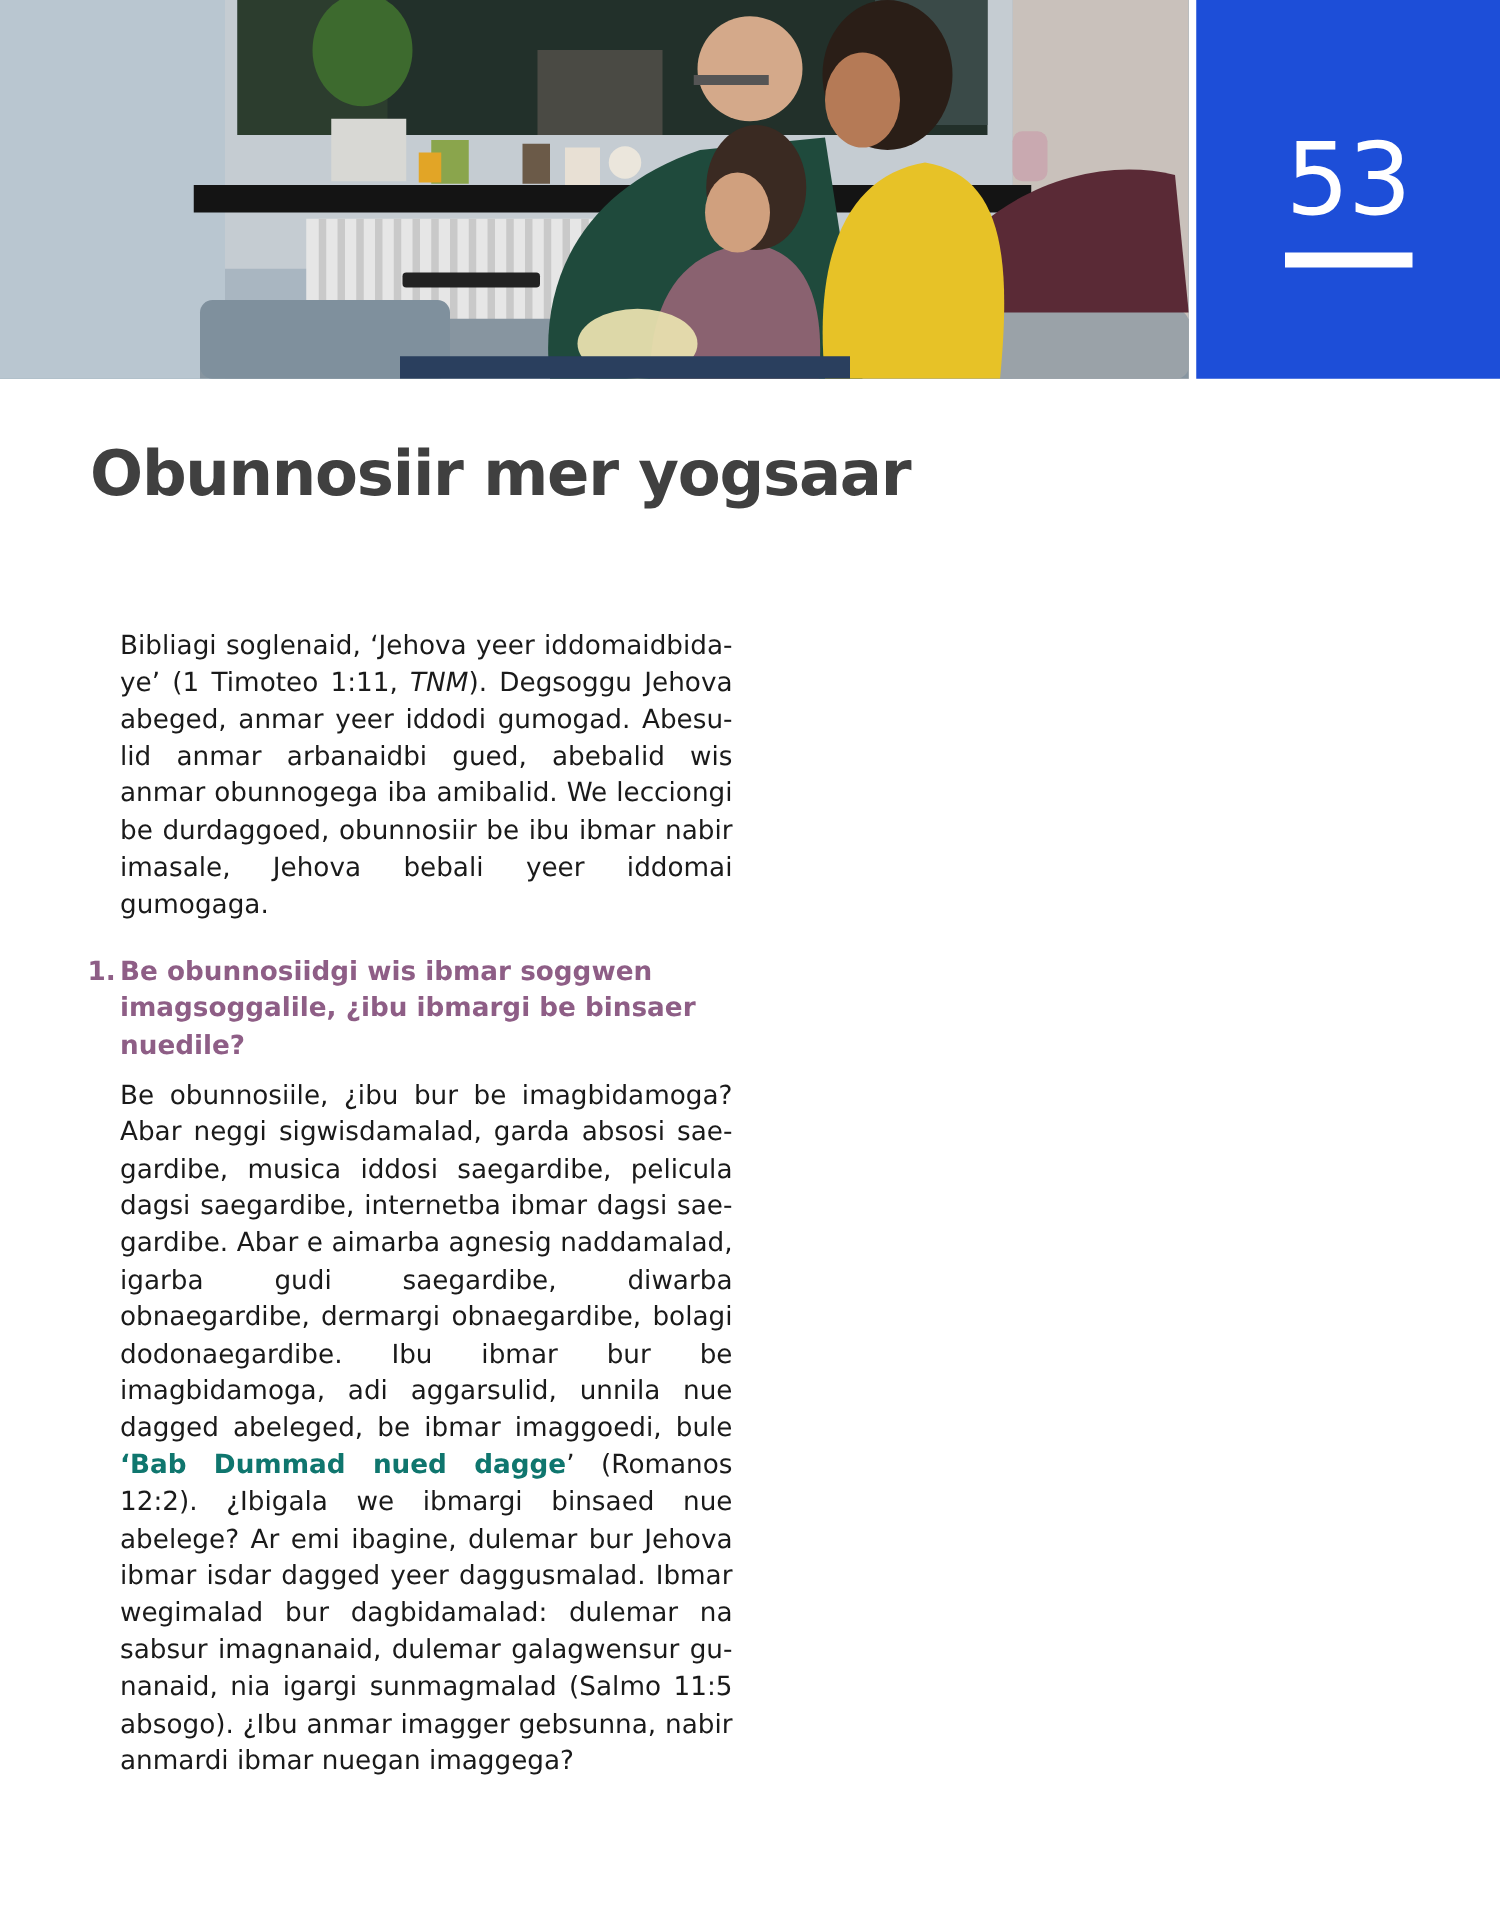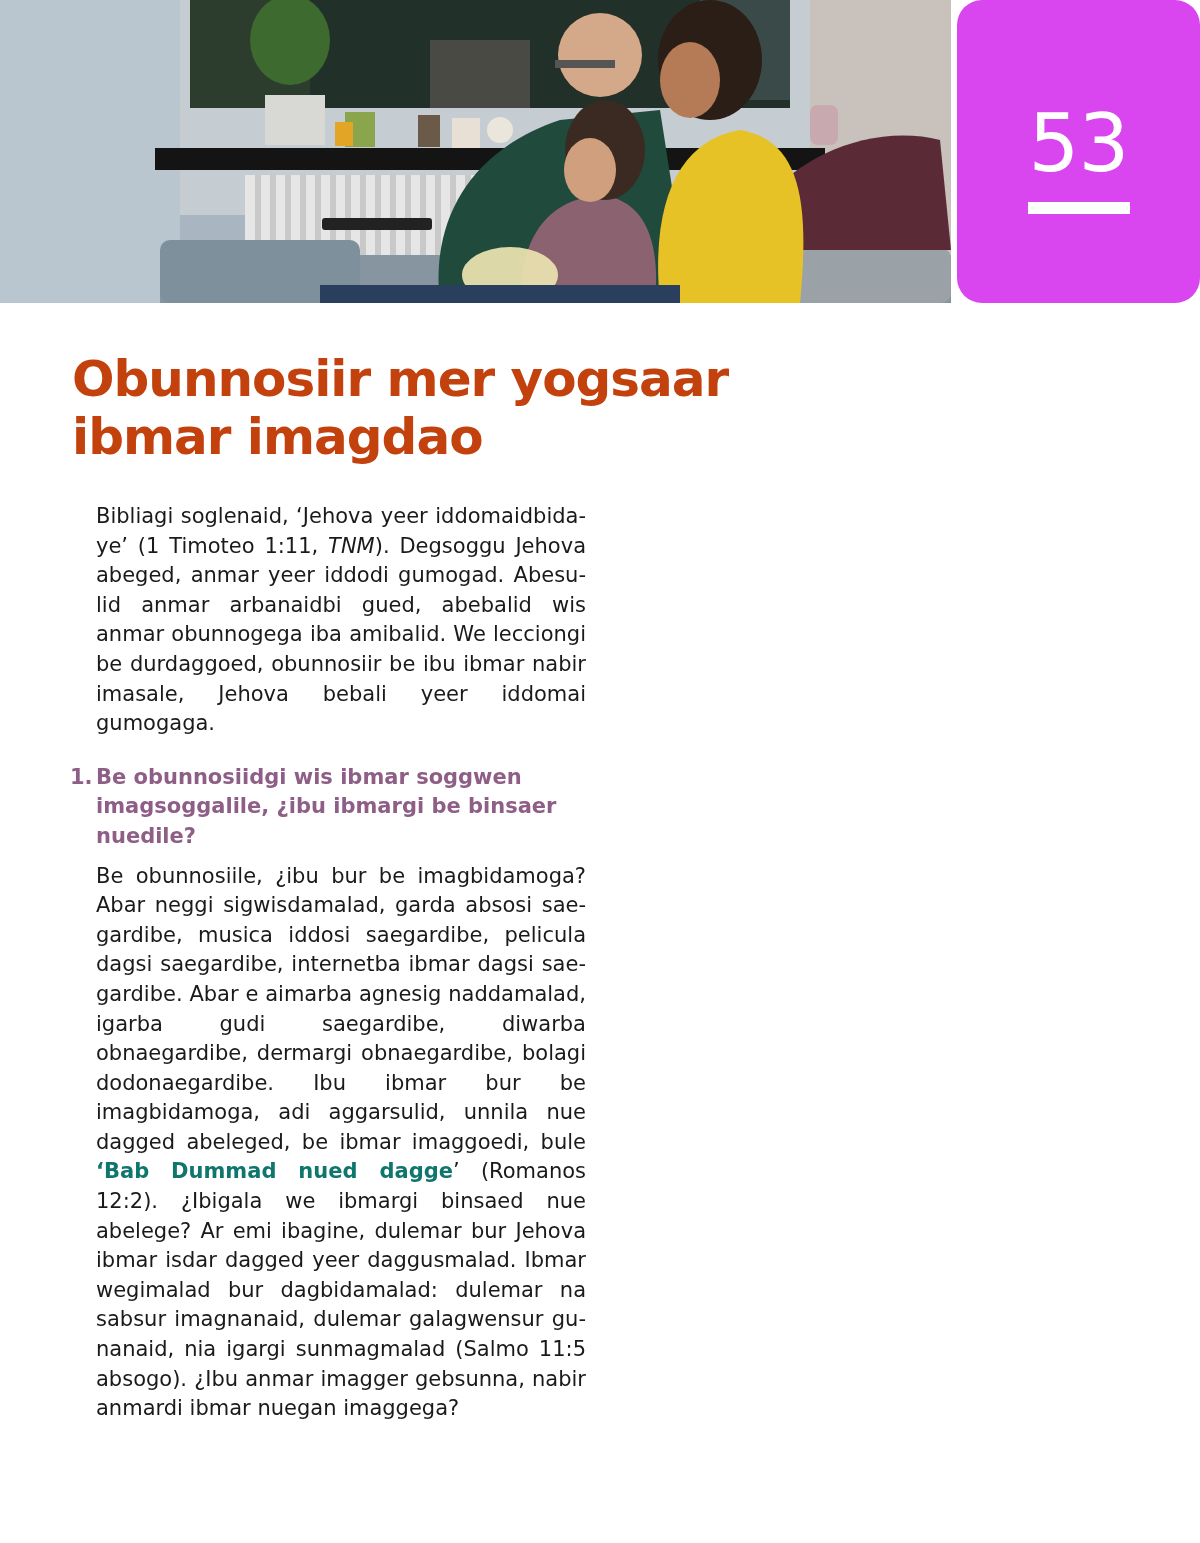--- a/index.html
+++ b/index.html
@@ -2,27 +2,27 @@
 <html><head>
 <meta charset="utf-8">
 <style>
   * { box-sizing: border-box; margin: 0; padding: 0; }
   html, body { width: 1200px; height: 1543px; background: #ffffff; }
   body { position: relative; font-family: "DejaVu Sans", sans-serif; color: #111; overflow: hidden; }
 
   .hero { position: absolute; left: 0; top: 0; width: 951px; height: 303px; overflow: hidden; background: #8fa4b4; }
   .hero svg { display: block; width: 951px; height: 303px; }
 
-  .lesson-block { position: absolute; left: 957px; top: 0; width: 243px; height: 303px; background: #d946ef; border-radius: 25px; }
+  .lesson-block { position: absolute; left: 957px; top: 0; width: 243px; height: 303px; background: #1d4ed8; }
   .lesson-number { position: absolute; left: 0; width: 243px; top: 98px; text-align: center; color: #ffffff;
     font-family: "DejaVu Sans", sans-serif; font-size: 80px; font-weight: normal; line-height: 92px; letter-spacing: -1px; }
   .lesson-rule { position: absolute; left: 71px; top: 202px; width: 102px; height: 12px; background: #ffffff; }
 
   .title { position: absolute; left: 72px; top: 350px; width: 700px; font-family: "DejaVu Sans", sans-serif;
-    font-weight: bold; font-size: 50px; line-height: 58px; color: #c2410c; letter-spacing: -1px; }
+    font-weight: bold; font-size: 50px; line-height: 58px; color: #404040; letter-spacing: -1px; }
 
   .col { position: absolute; top: 502px; width: 490px; font-size: 21px; line-height: 29.6px; color: #1a1a1a; }
   .col.left { left: 96px; }
   .col.right { left: 645px; }
   .para { text-align: justify; -webkit-hyphens: manual; hyphens: manual; margin-bottom: 8px; }
   .para b { font-weight: bold; color: #0f766e; }
   .question { position: relative; color: #8e5e86; font-weight: bold; font-size: 21px; line-height: 29.6px;
     margin: 22px 0 10px 0; }
   .q-num { position: absolute; left: -26px; top: 0; }
 
@@ -102,21 +102,20 @@
   </svg>
 </div>
 
 <div class="lesson-block">
   <div class="lesson-number">53</div>
   <div class="lesson-rule"></div>
 </div>
 
 <h1 class="title">
   <span>Obunnosiir mer yogsaar</span><br>
-  <span>ibmar imagdao</span>
 </h1>
 
 <div class="col left">
   <p class="para"><span>Bibliagi soglenaid, ‘Jehova yeer iddomaidbida­ye’ (1 Timoteo 1:11, </span><i>TNM</i><span>). Degsoggu Jehova abeged, anmar yeer iddodi gumogad. Abesu­lid anmar arbanaidbi gued, abebalid wis anmar obunnogega iba amibalid. We lecciongi be dur­daggoed, obunnosiir be ibu ibmar nabir imasa­le, Jehova bebali yeer iddomai gumogaga.</span></p>
 
   <h2 class="question">
     <span class="q-num">1.</span>
     <span>Be obunnosiidgi wis ibmar soggwen imagsog­galile, ¿ibu ibmargi be binsaer nuedile?</span>
   </h2>
   <p class="para"><span>Be obunnosiile, ¿ibu bur be imagbidamoga? Abar neggi sigwisdamalad, garda absosi sae­gardibe, musica iddosi saegardibe, pelicula dagsi saegardibe, internetba ibmar dagsi sae­gardibe. Abar e aimarba agnesig naddamalad, igarba gudi saegardibe, diwarba obnaegardibe, dermargi obnaegardibe, bolagi dodonaegardi­be. Ibu ibmar bur be imagbidamoga, adi aggar­sulid, unnila nue dagged abeleged, be ibmar imaggoedi, bule </span><b>‘Bab Dummad nued dagge</b><span>’ (Romanos 12:2). ¿Ibigala we ibmargi binsaed nue abelege? Ar emi ibagine, dulemar bur Jeho­va ibmar isdar dagged yeer daggusmalad. Ib­mar wegimalad bur dagbidamalad: dulemar na sabsur imagnanaid, dulemar galagwensur gu­nanaid, nia igargi sunmagmalad (Salmo 11:5 absogo). ¿Ibu anmar imagger gebsunna, nabir anmardi ibmar nuegan imaggega?</span></p>

